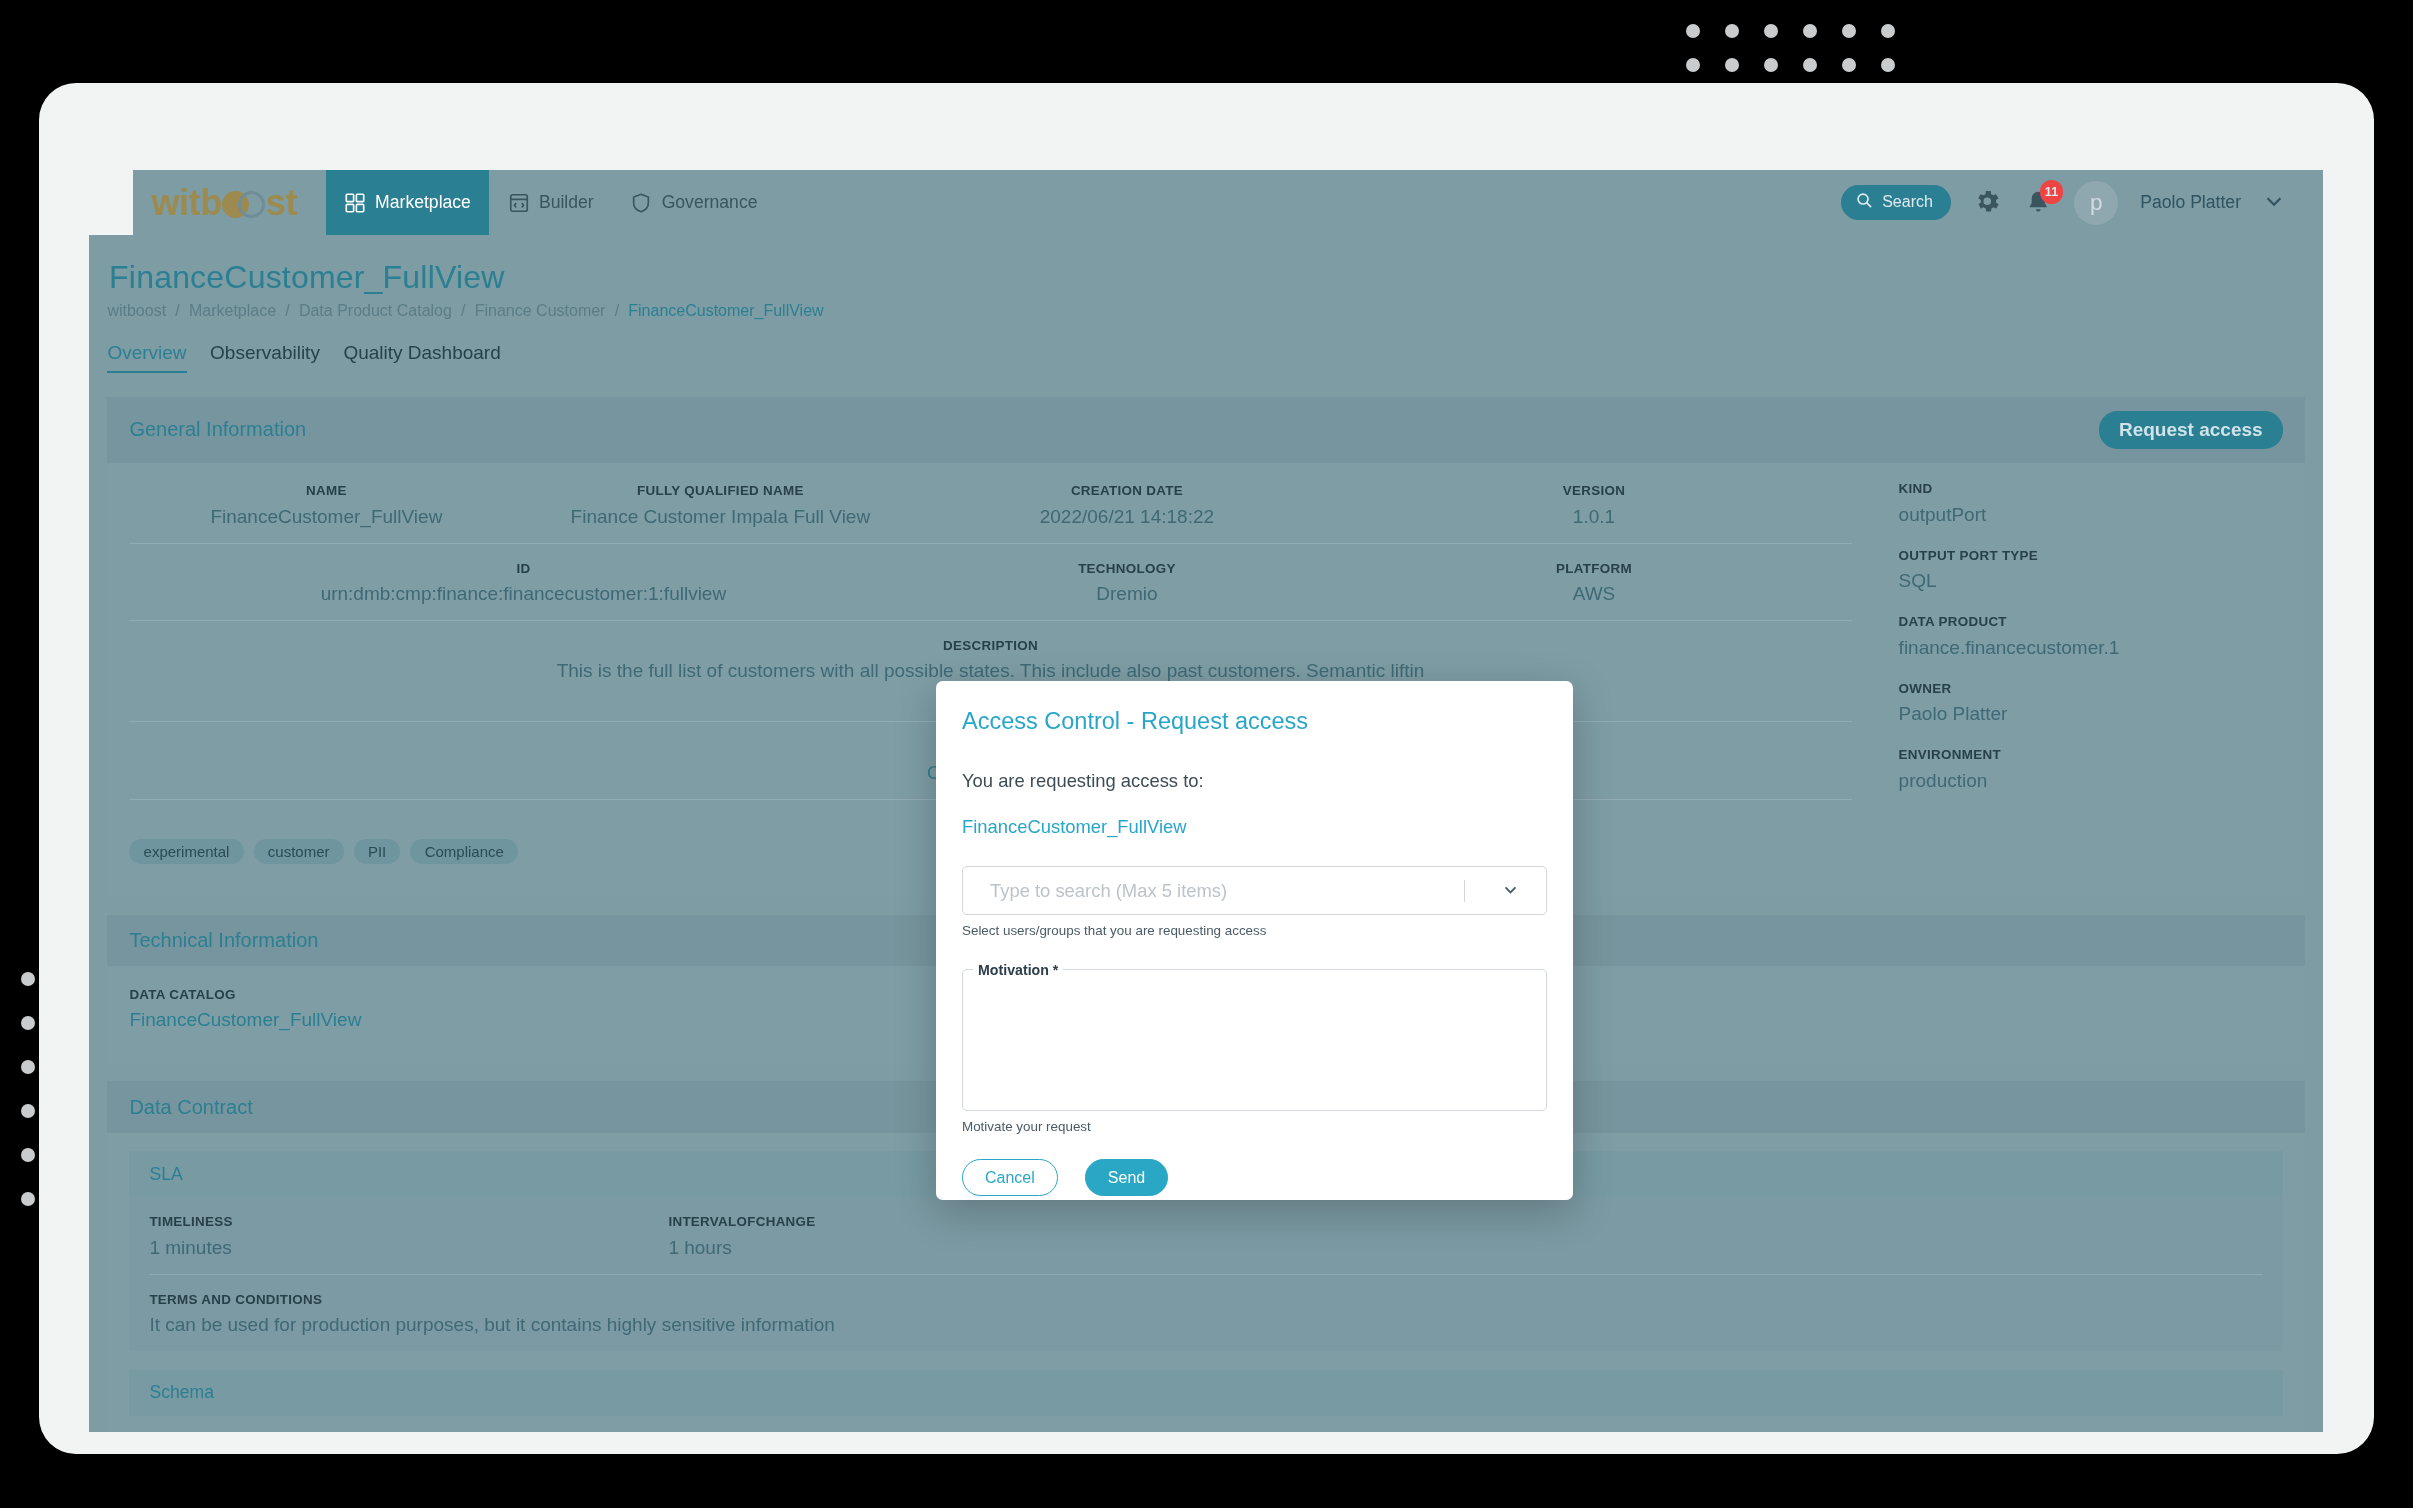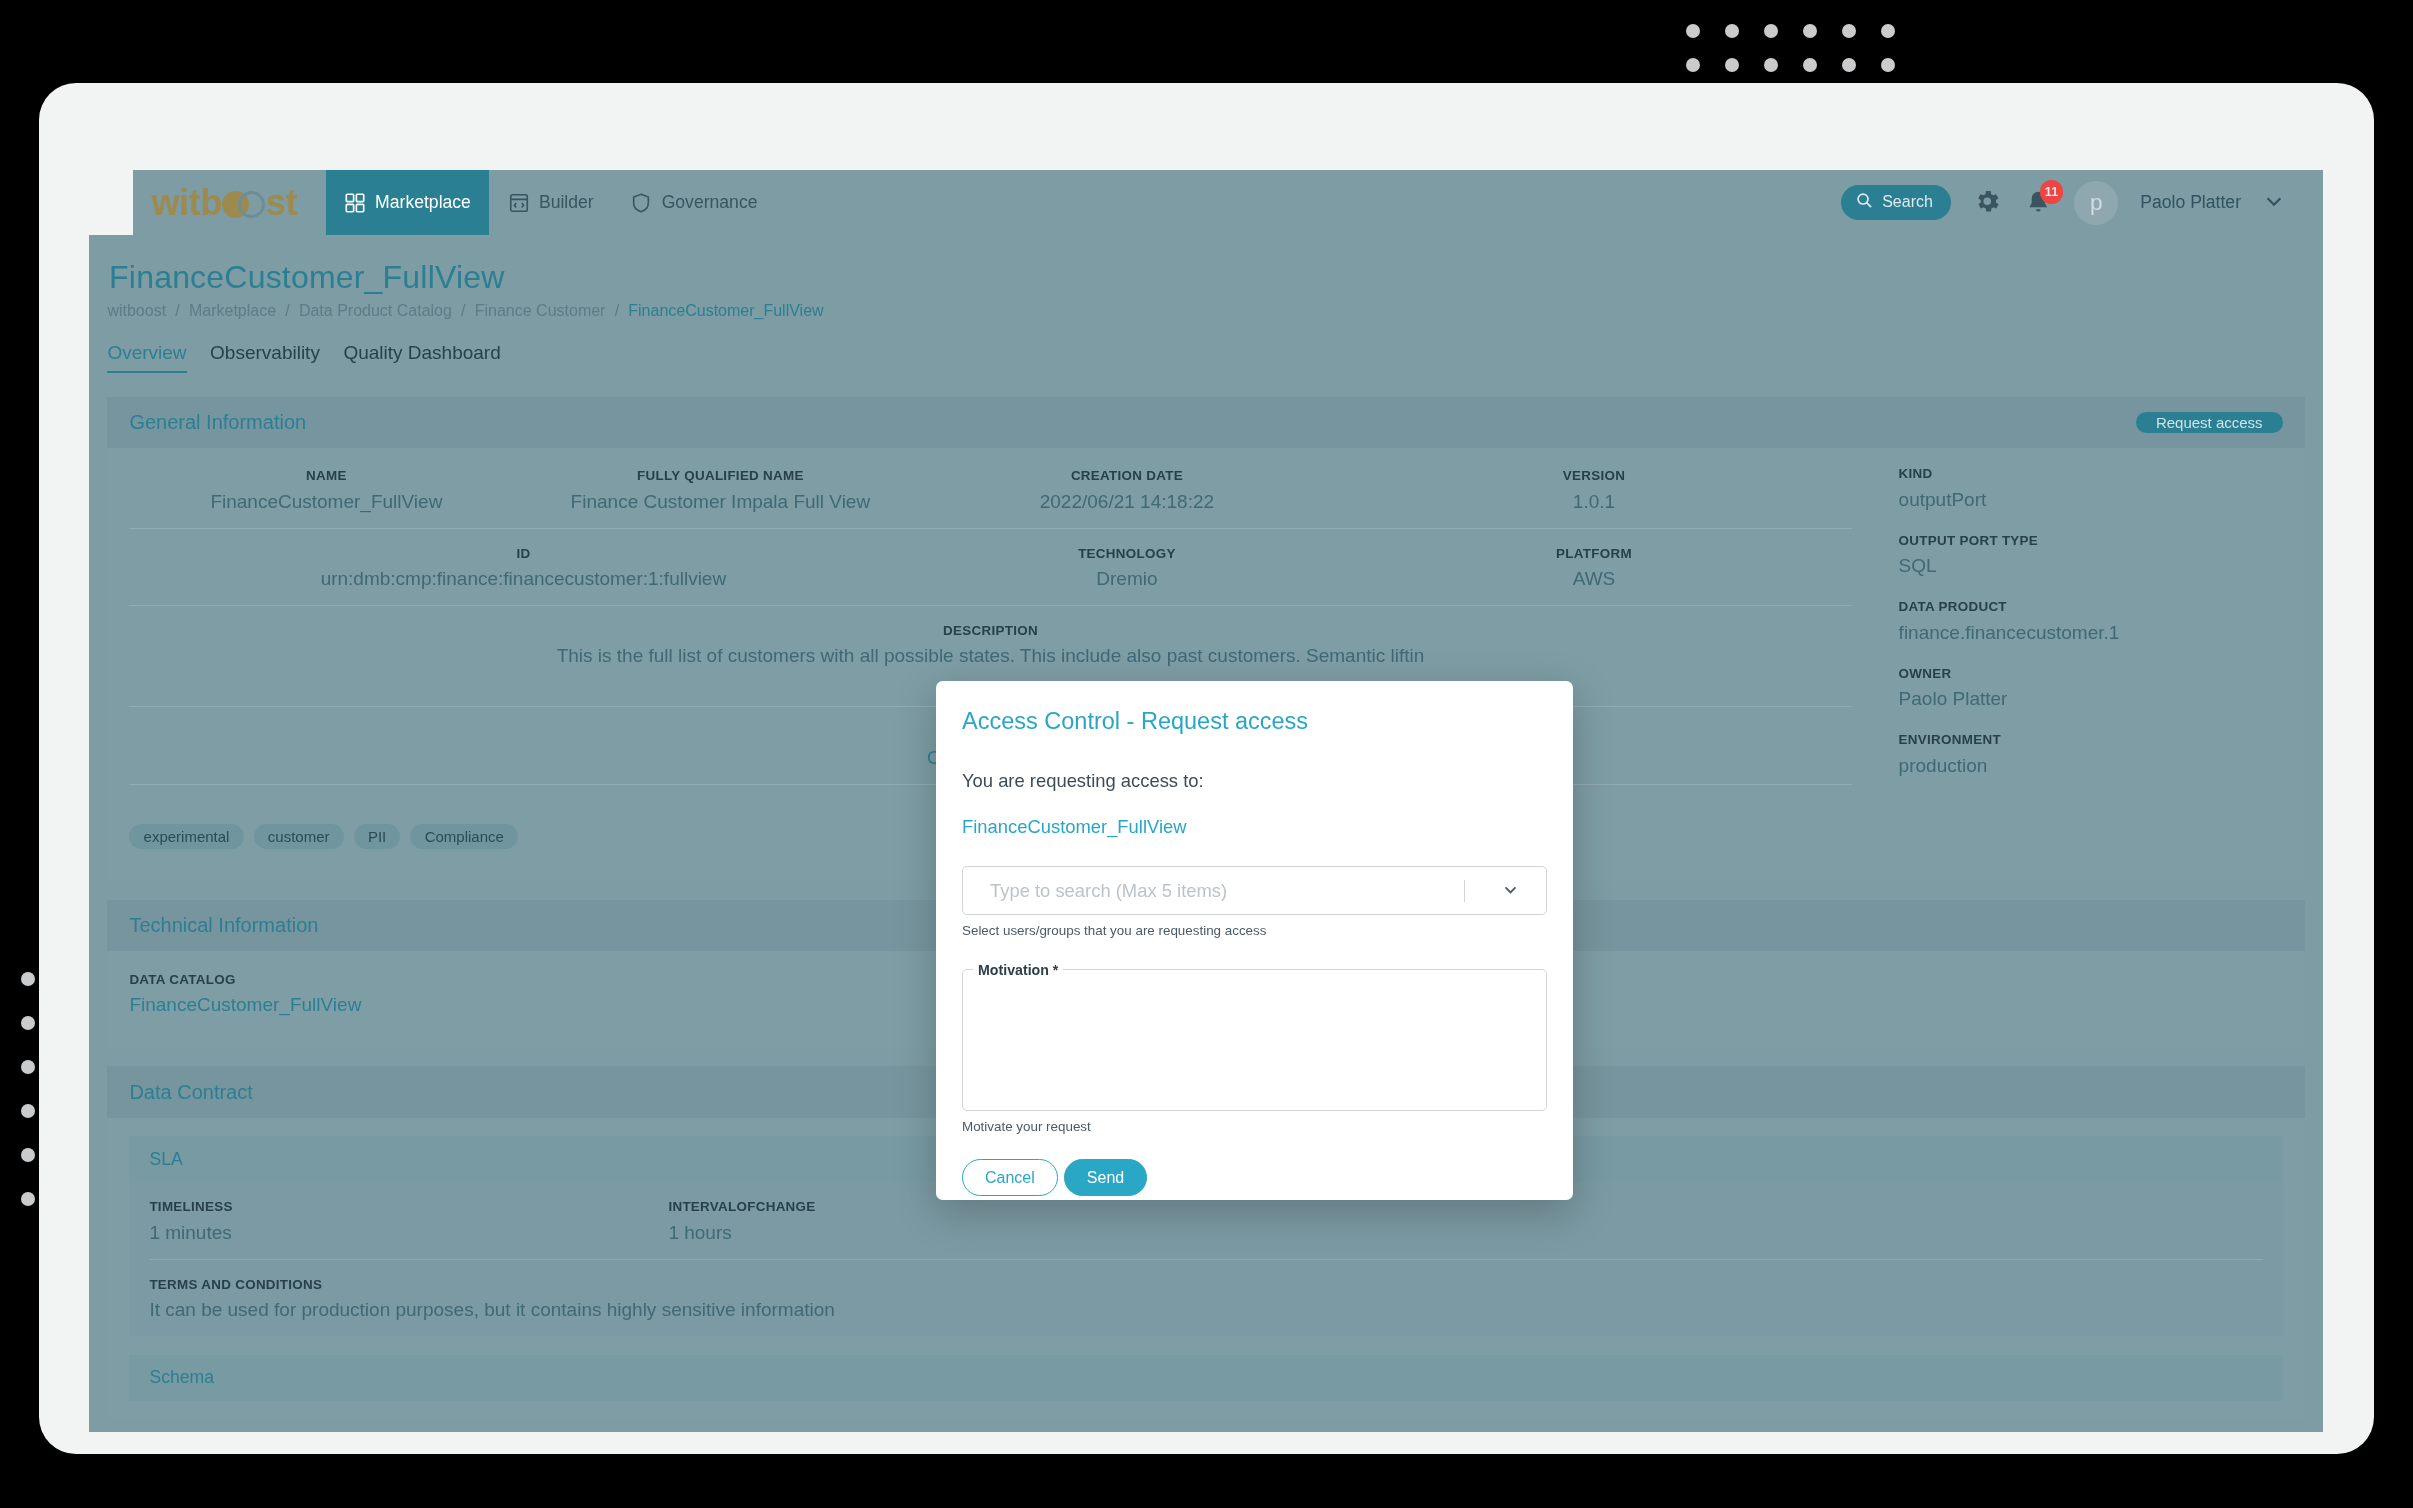--- a/index.html
+++ b/index.html
@@ -126,22 +126,23 @@
   .card-head {
     background: #7693 9b; background: #77959e;
     display: flex; align-items: center; justify-content: space-between;
     padding: 14.2px 22px; 
     gap: 29px;
   }
   .card-head h2 { color: #2b7f92; font-size: 20px; font-weight: 400; }
   .btn-request {
     background: #2b7f92; color: #cfe3e8;
     border: none; border-radius: 18.4px;
-    padding: 2px 20px; font-size: 15px;
+    padding: 8px 20px; font-size: 19px;
     font-family: "Liberation Sans", sans-serif;
+    font-weight: bold;
   }
   .card-body { padding: 3.4px 22px 17px 22px; }
 
   .rowgrid { display: grid; padding: 17px 0 15px 0; }
   .rowgrid.g4 { grid-template-columns: 394px 394px 419px 1fr; }
   .divider { height: 0.8px; background: rgba(255,255,255,0.16); }
 
   .lbl {
     font-size: 13.4px; font-weight: 700; color: #27404a;
     letter-spacing: 0.3px; text-transform: uppercase;
@@ -211,21 +212,21 @@
   }
   .field legend {
     font-size: 14.2px; font-weight: 700; color: #2d3e4a;
     padding: 0 5px; margin-left: 10px;
   }
   .field textarea {
     width: 100%; height: 100%; border: none; outline: none;
     resize: none; padding: 10px 13.4px; background: transparent;
     font-family: "Liberation Sans", sans-serif; font-size: 17px;
   }
-  .actions { display: flex; gap: 6px; margin-top: 25px; }
+  .actions { display: flex; gap: 27px; margin-top: 25px; }
   .btn {
     border-radius: 18.4px; font-size: 16px; padding: 8.4px 22px;
     font-family: "Liberation Sans", sans-serif; cursor: pointer;
   }
   .btn-cancel { background: #fff; color: #28a6c8; border: 0.8px solid #28a6c8; }
   .btn-send { background: #2ba7c6; color: #fff; border: 0.8px solid #2ba7c6; }
 </style>
 </head>
 <body>
 

